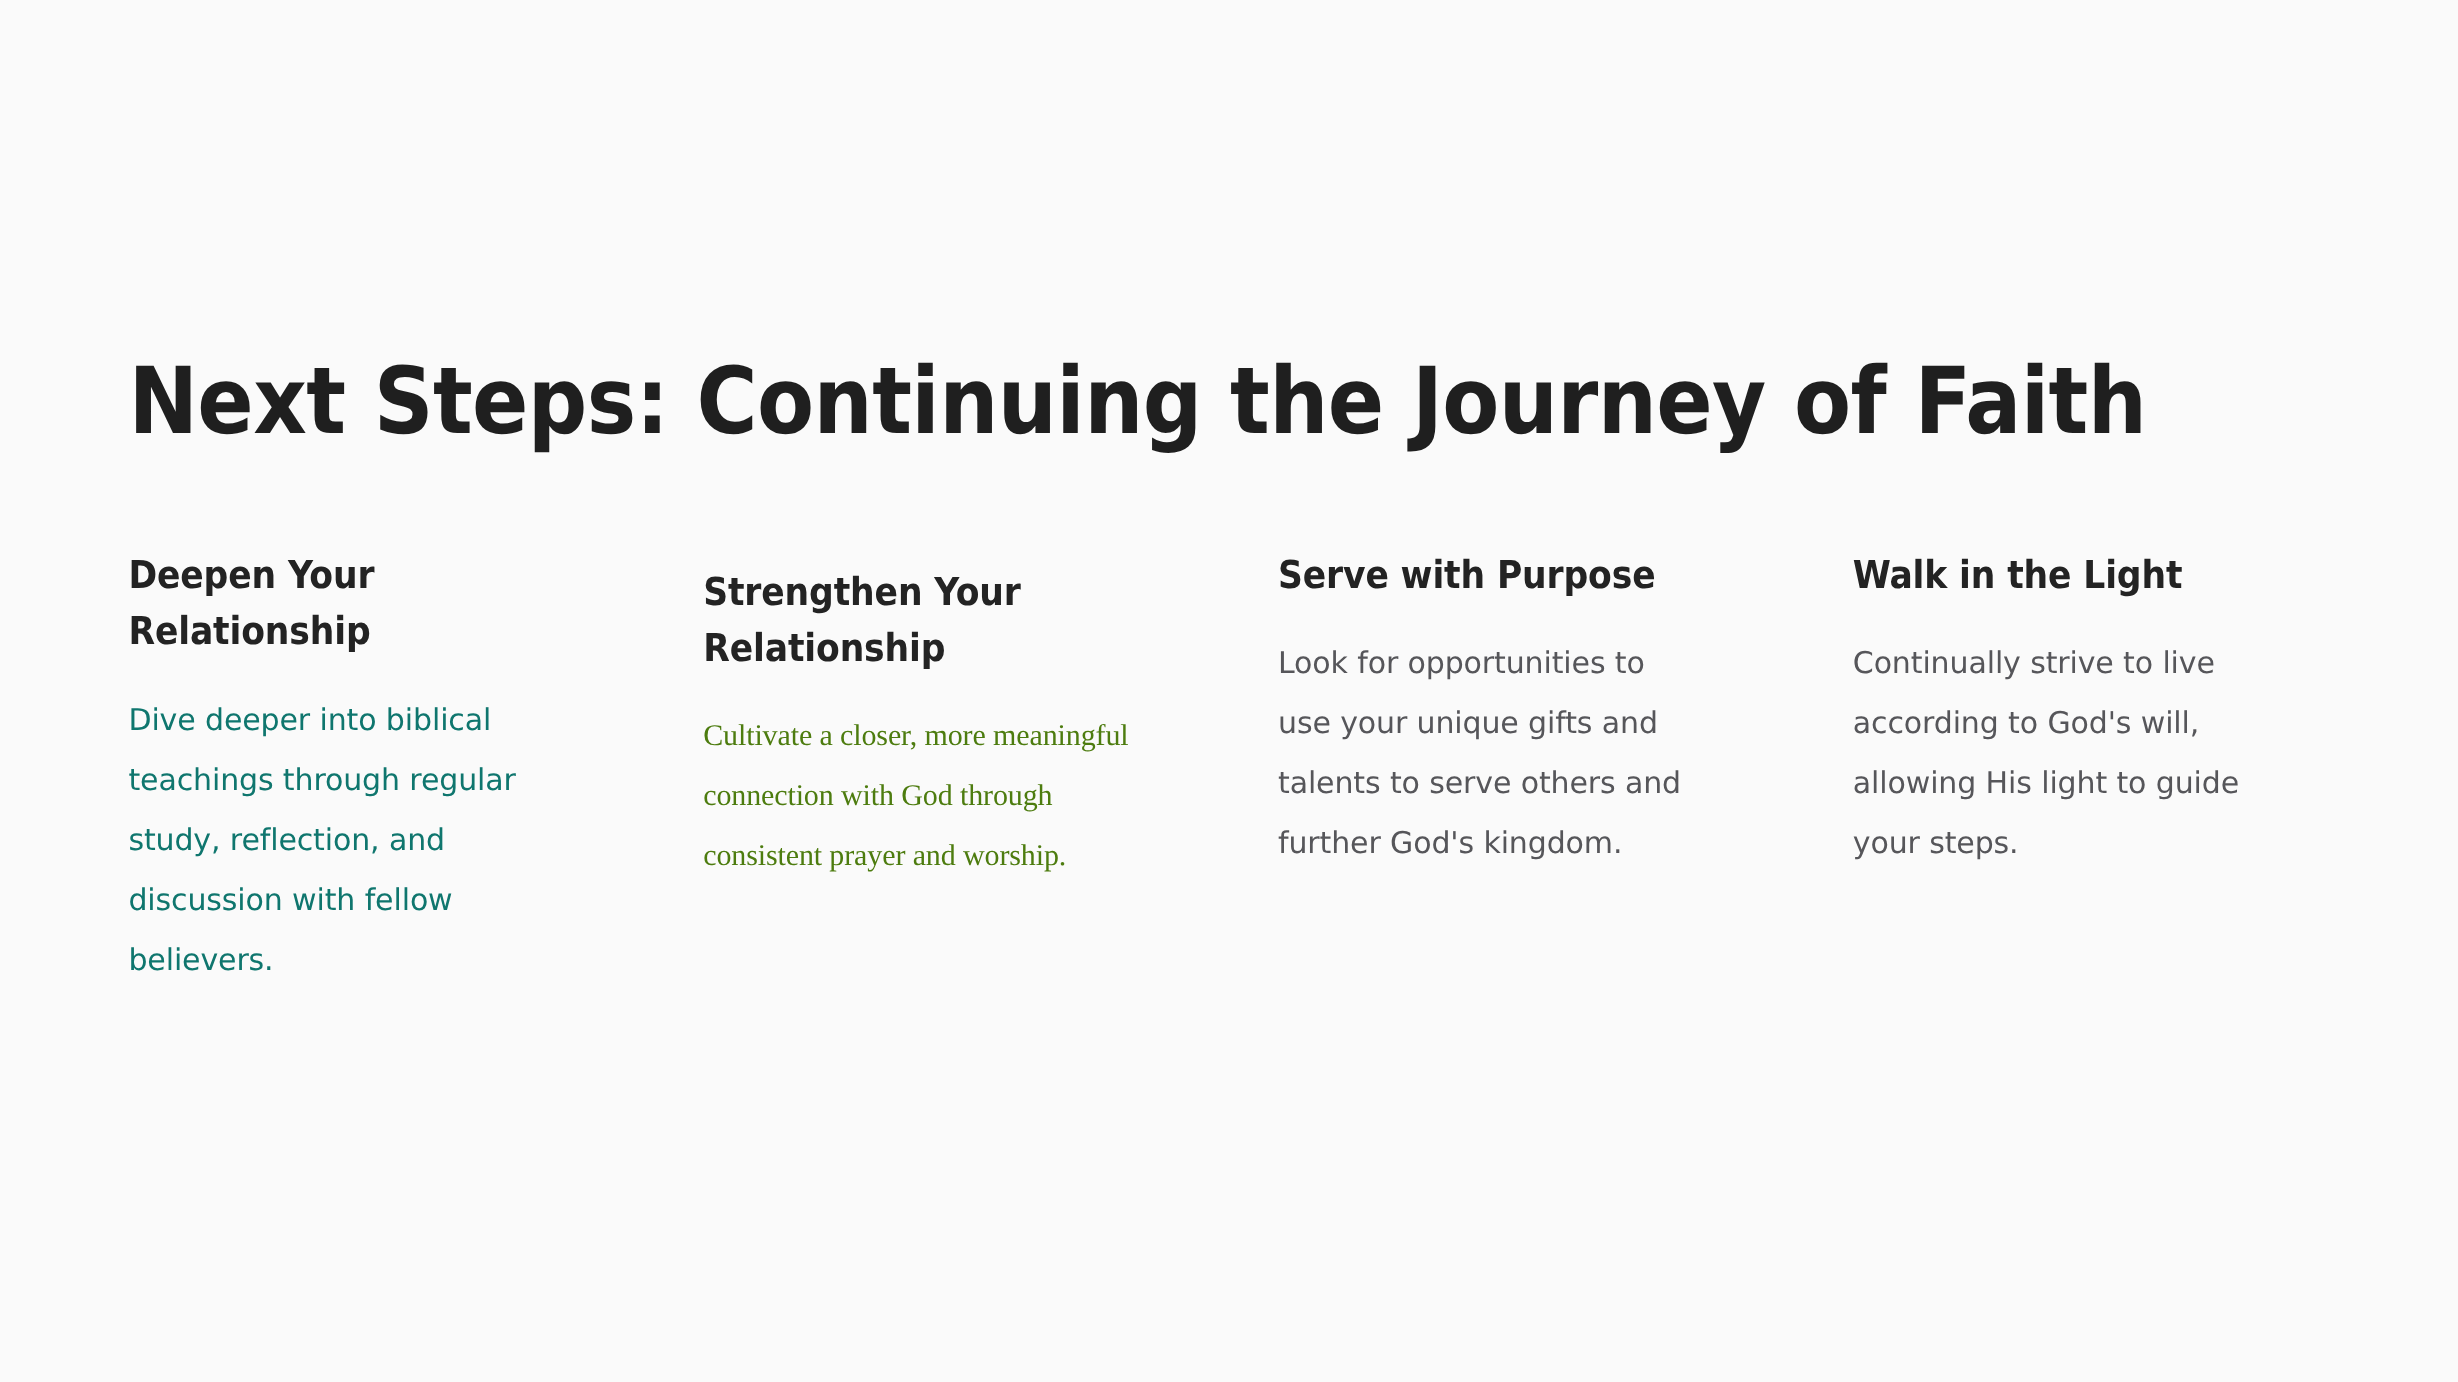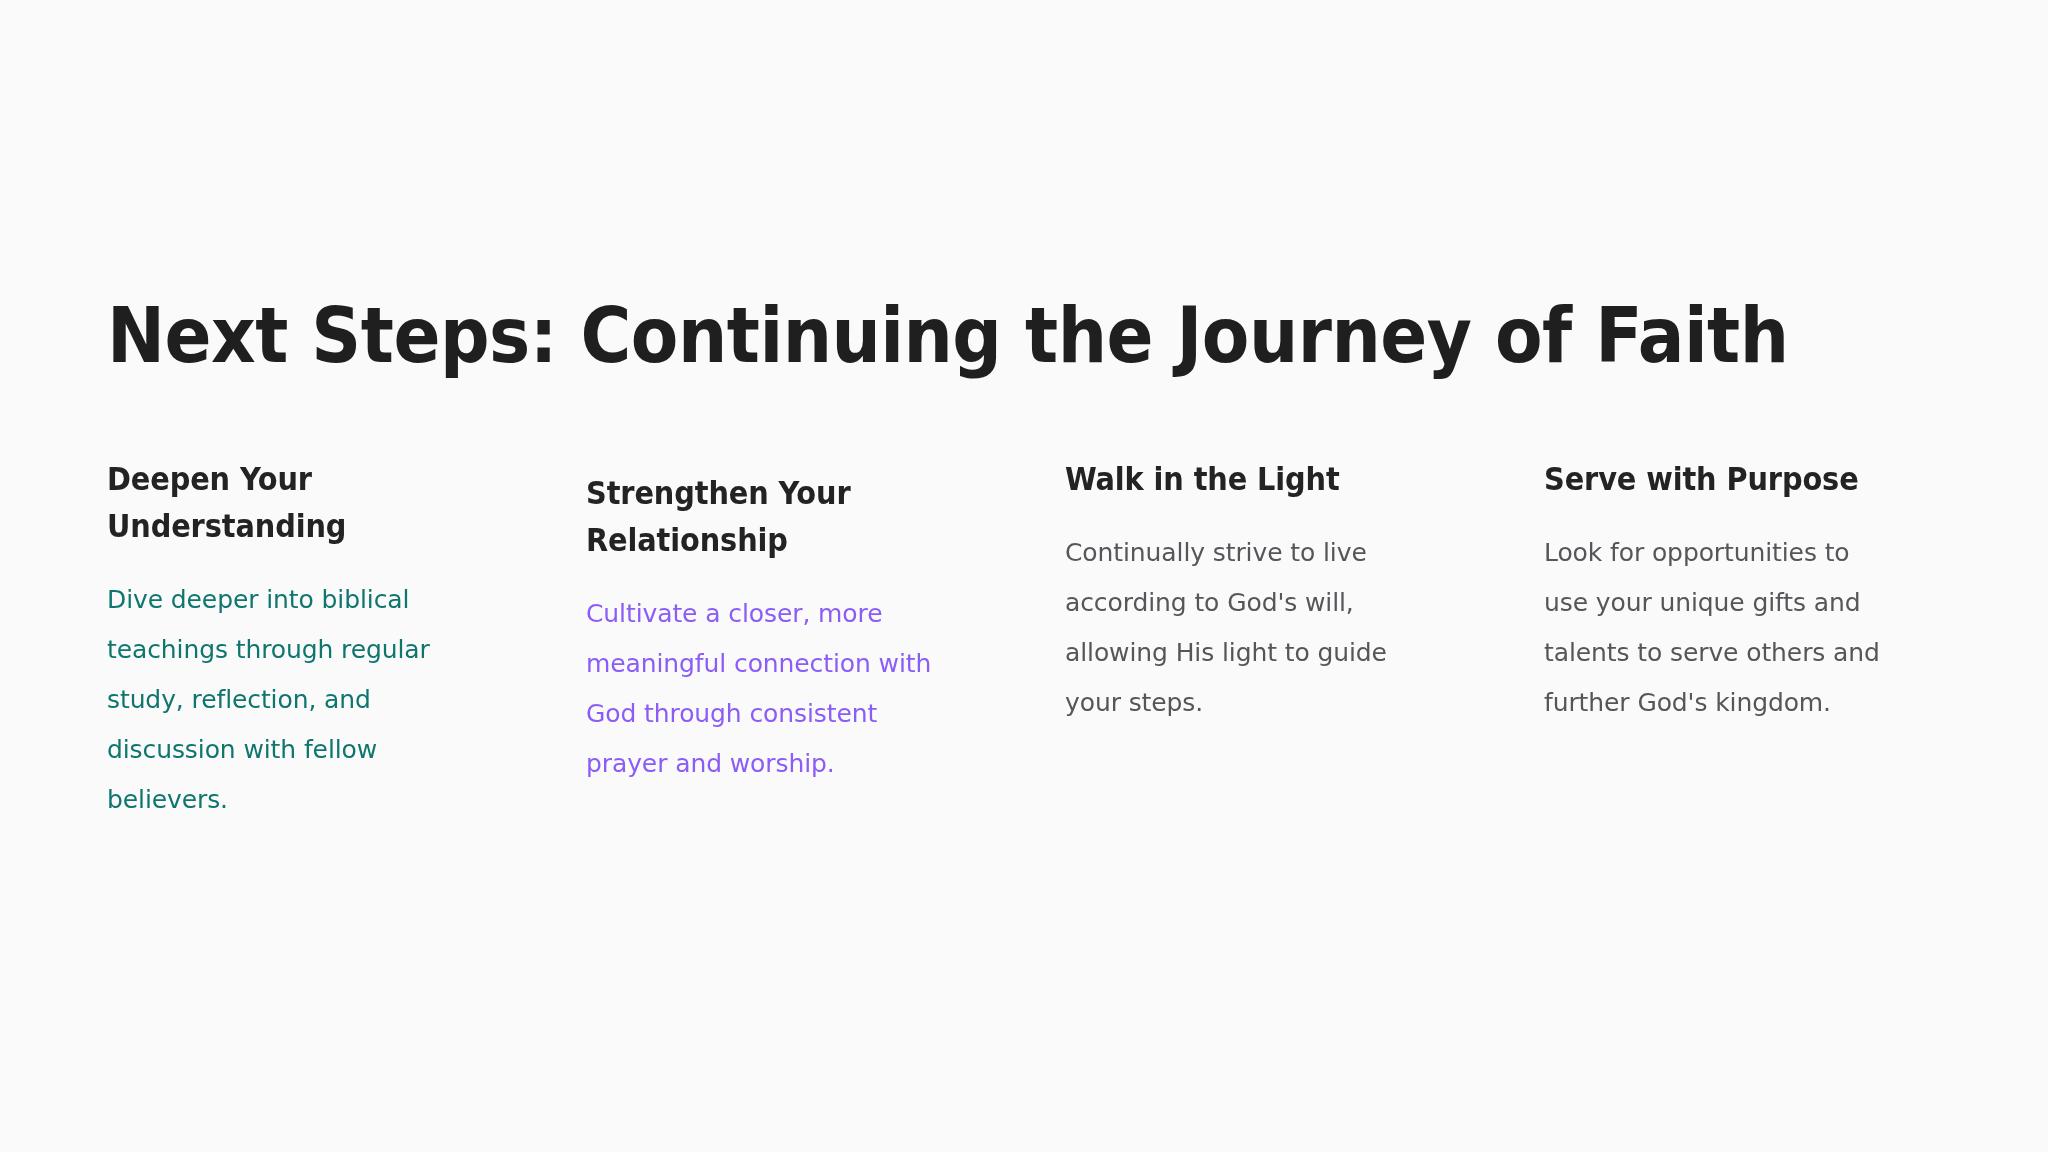--- a/index.html
+++ b/index.html
@@ -89,33 +89,33 @@
 </head>
 <body style="background: rgb(250, 250, 250);">
 
 <div class="slide">
 
   <h1 class="slide-title" style="color: rgb(31, 31, 31);">Next Steps: Continuing the Journey of Faith</h1>
 
   <div class="columns">
 
     <div class="column" data-lines="2">
-      <h2 class="col-heading" style="color: rgb(35, 35, 35);">Deepen Your Understanding</h2>
+      <h2 class="col-heading" style="color: rgb(35, 35, 35);">Deepen Your Relationship</h2>
       <p class="col-body" style="color: #0f766e;">Dive deeper into biblical teachings through regular study, reflection, and discussion with fellow believers.</p>
     </div>
 
     <div class="column" data-lines="2">
       <h2 class="col-heading" style="color: rgb(35, 35, 35); margin-top: 14px;">Strengthen Your Relationship</h2>
-      <p class="col-body" style="color: #8b5cf6;">Cultivate a closer, more meaningful connection with God through consistent prayer and worship.</p>
+      <p class="col-body" style="color: #4d7c0f; font-family: Liberation Serif, serif;">Cultivate a closer, more meaningful connection with God through consistent prayer and worship.</p>
+    </div>
+
+    <div class="column" data-lines="1">
+      <h2 class="col-heading" style="color: rgb(35, 35, 35);">Serve with Purpose</h2>
+      <p class="col-body" style="color: rgb(86, 86, 90);">Look for opportunities to use your unique gifts and talents to serve others and further God's kingdom.</p>
     </div>
 
     <div class="column" data-lines="1">
       <h2 class="col-heading" style="color: rgb(35, 35, 35);">Walk in the Light</h2>
       <p class="col-body" style="color: rgb(86, 86, 90);">Continually strive to live according to God's will, allowing His light to guide your steps.</p>
     </div>
 
-    <div class="column" data-lines="1">
-      <h2 class="col-heading" style="color: rgb(35, 35, 35);">Serve with Purpose</h2>
-      <p class="col-body" style="color: rgb(86, 86, 90);">Look for opportunities to use your unique gifts and talents to serve others and further God's kingdom.</p>
-    </div>
-
   </div>
 </div>
 
 </body></html>

